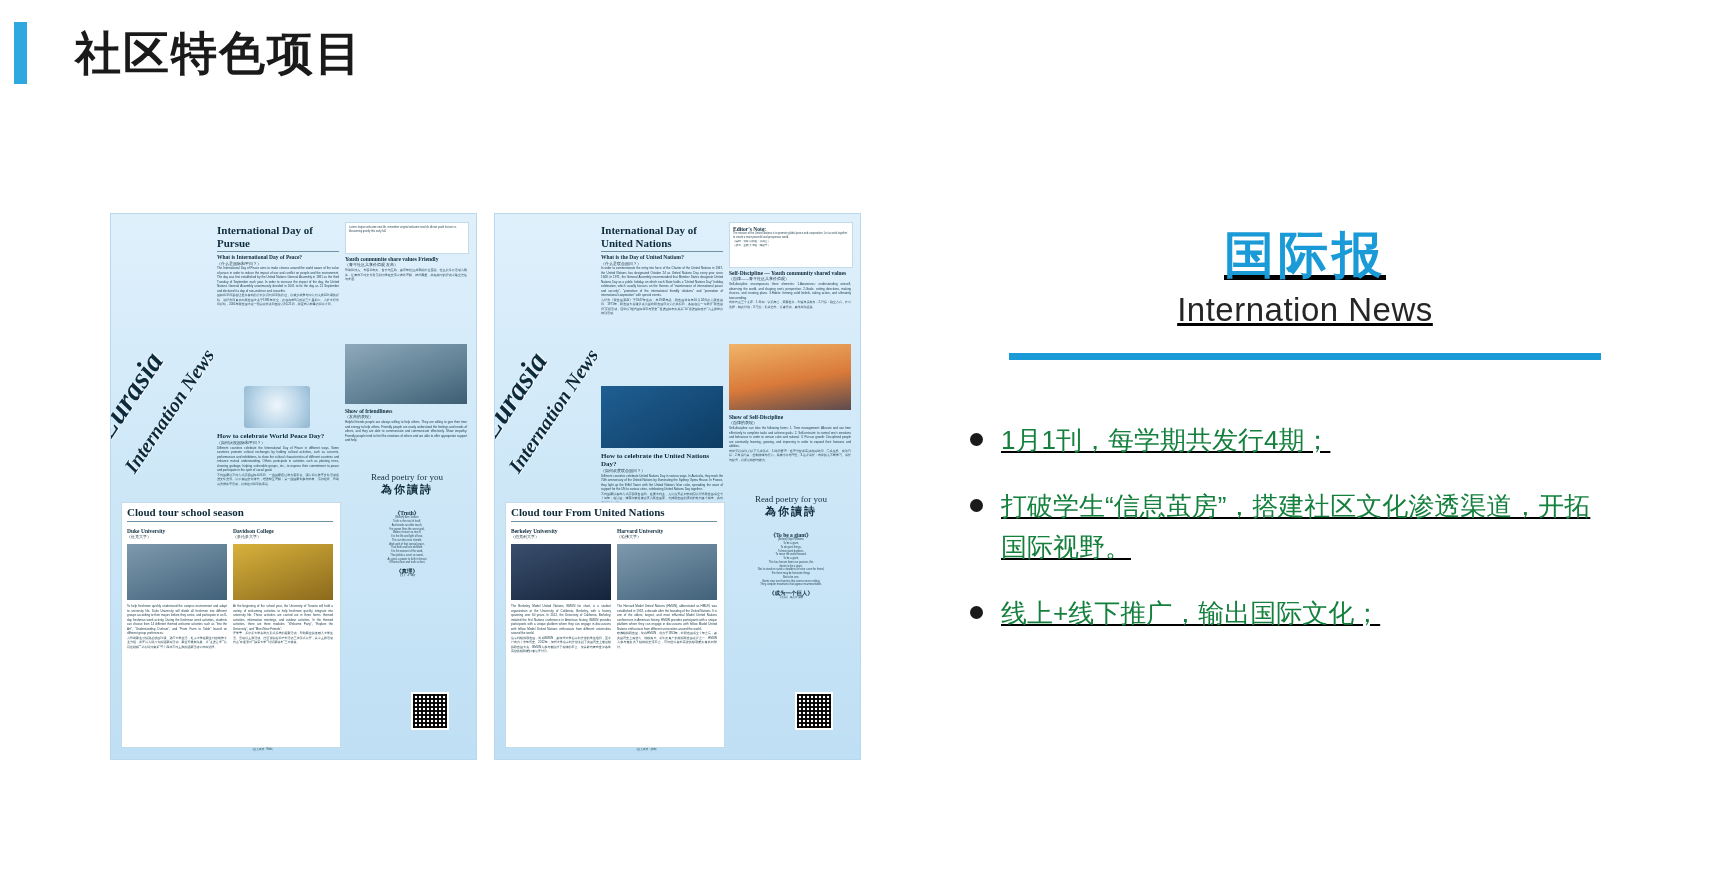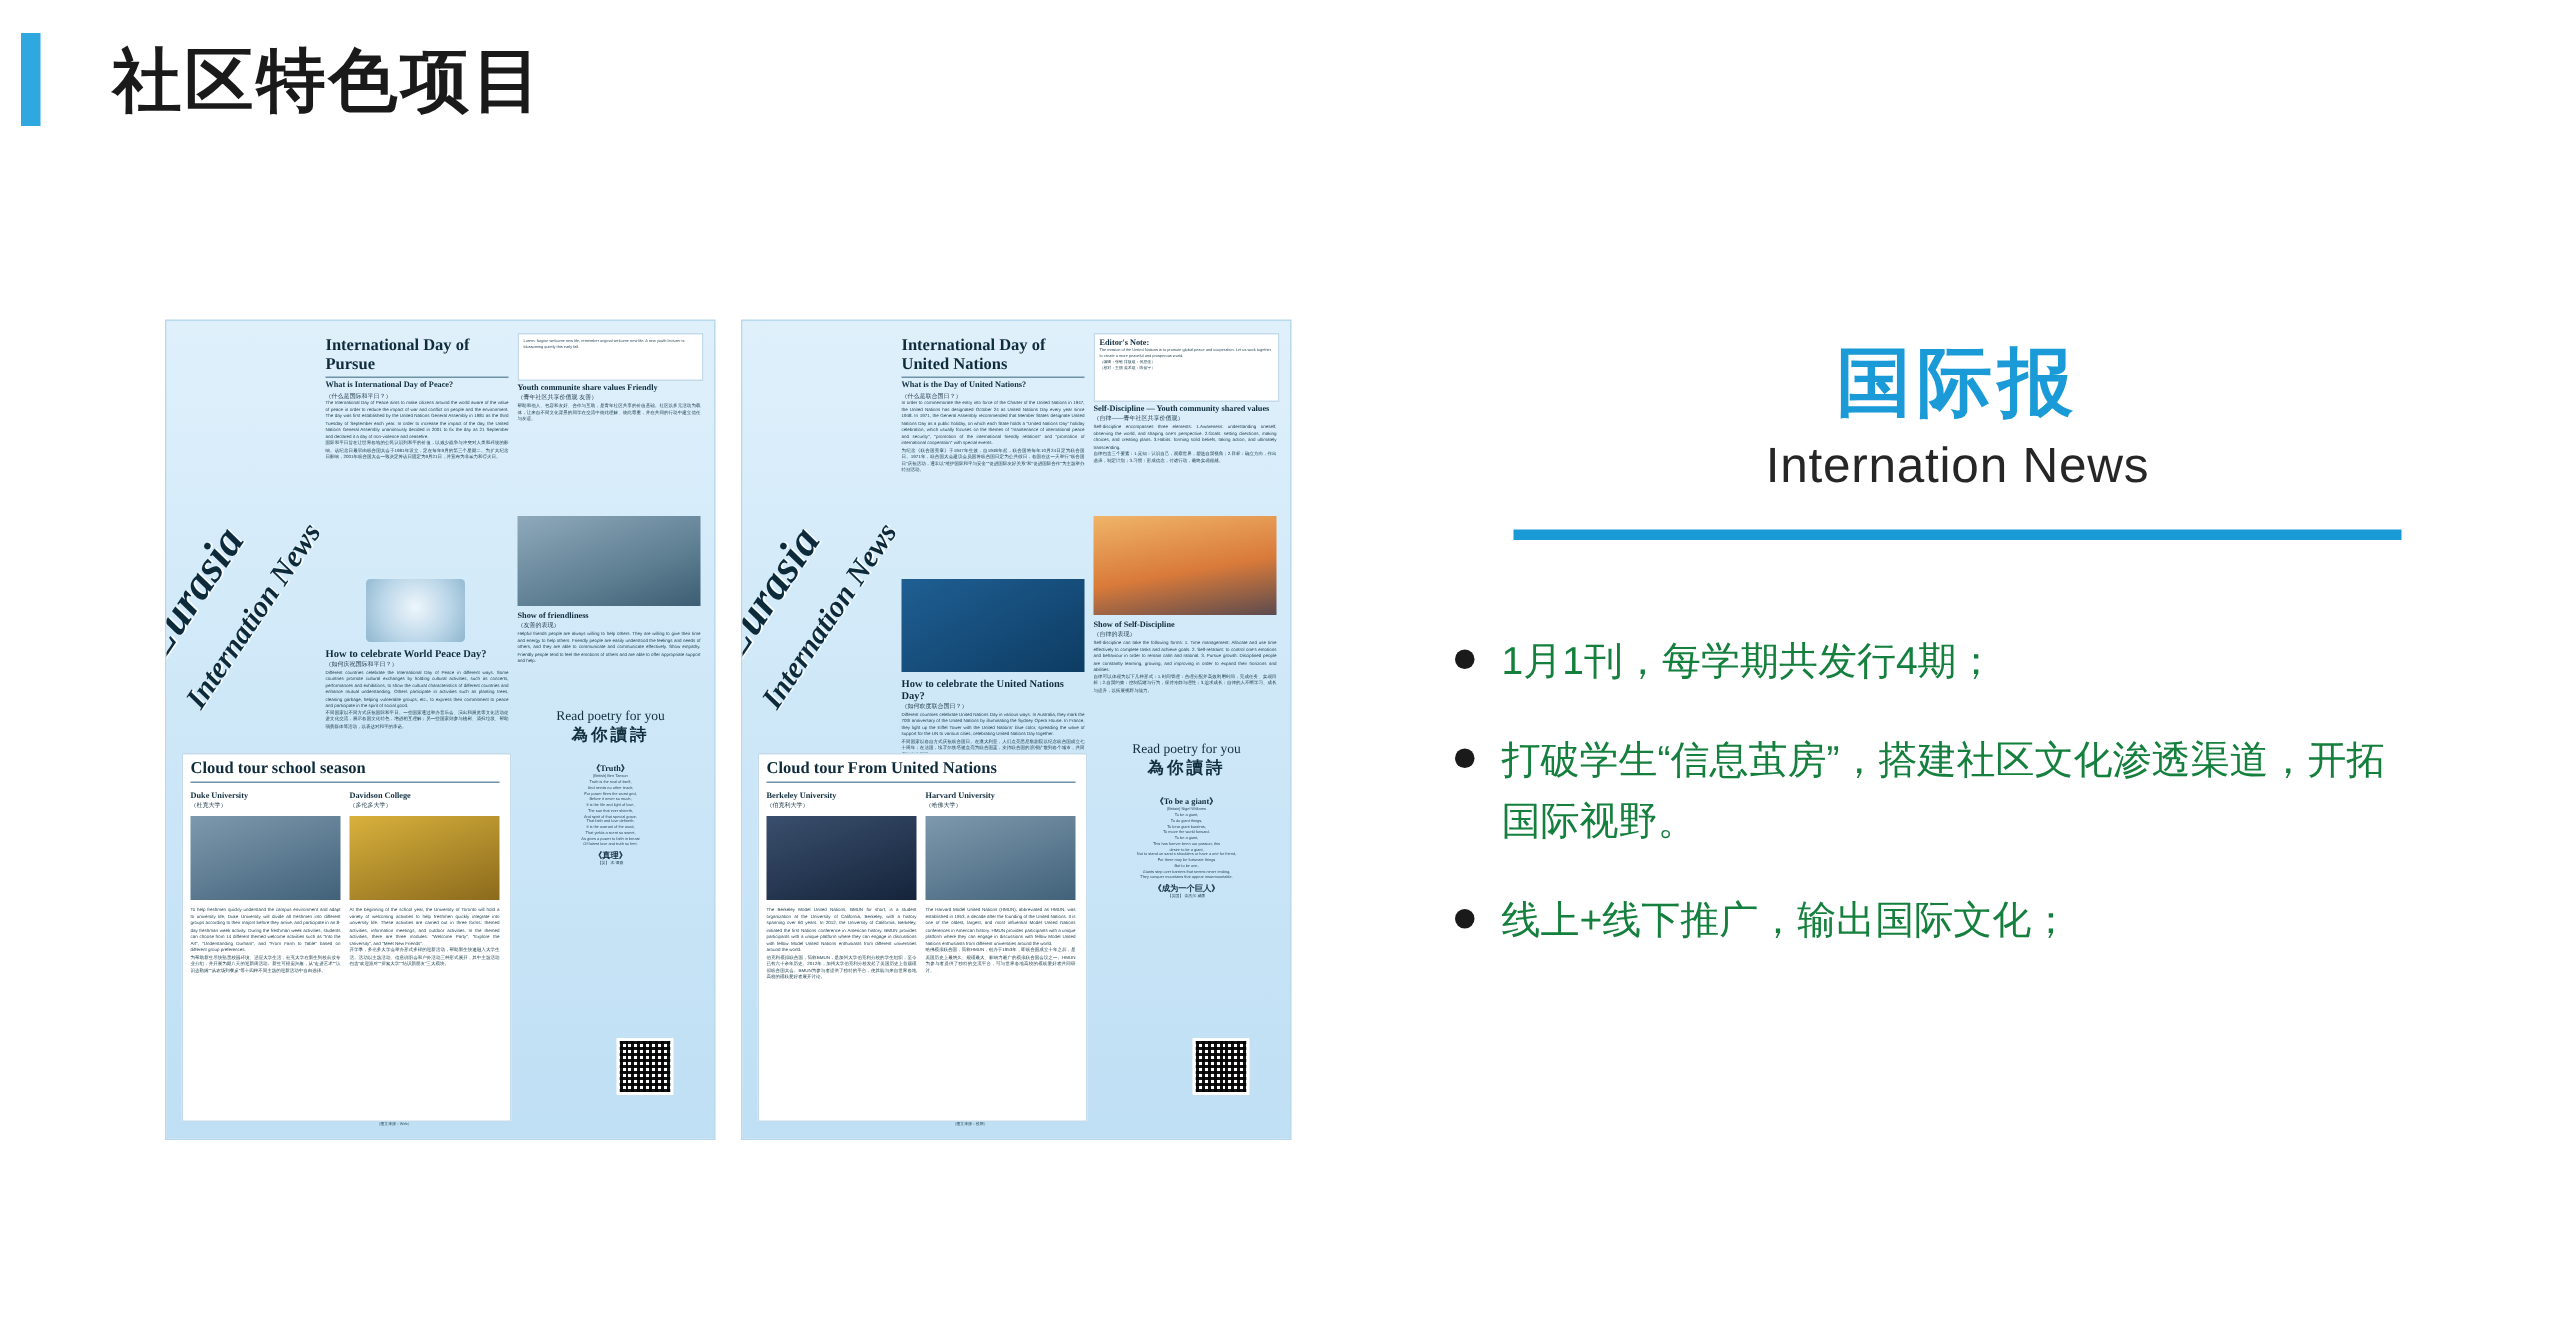--- a/index.html
+++ b/index.html
@@ -154,20 +154,21 @@
   .poem .t2 { font-size: 11px; font-weight: bold; letter-spacing: 2px; }
   .tiny { font-size: 2.6px; color: #2a4a58; line-height: 1.45; }
   .center { text-align: center; }
 
   
   .right-panel {
     position: absolute;
     left: 960px;
     top: 225px;
     width: 690px;
+    text-decoration: underline;
   }
   .brand-cn {
     text-align: center;
     font-size: 50px;
     font-weight: bold;
     color: #1a9ad6;
     letter-spacing: 4px;
     line-height: 60px;
   }
   .brand-en {

